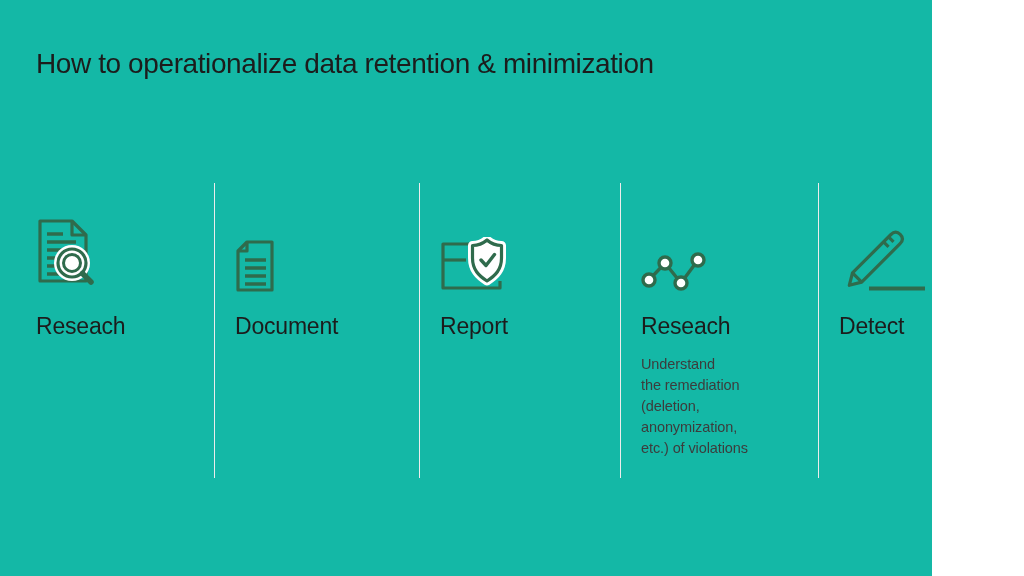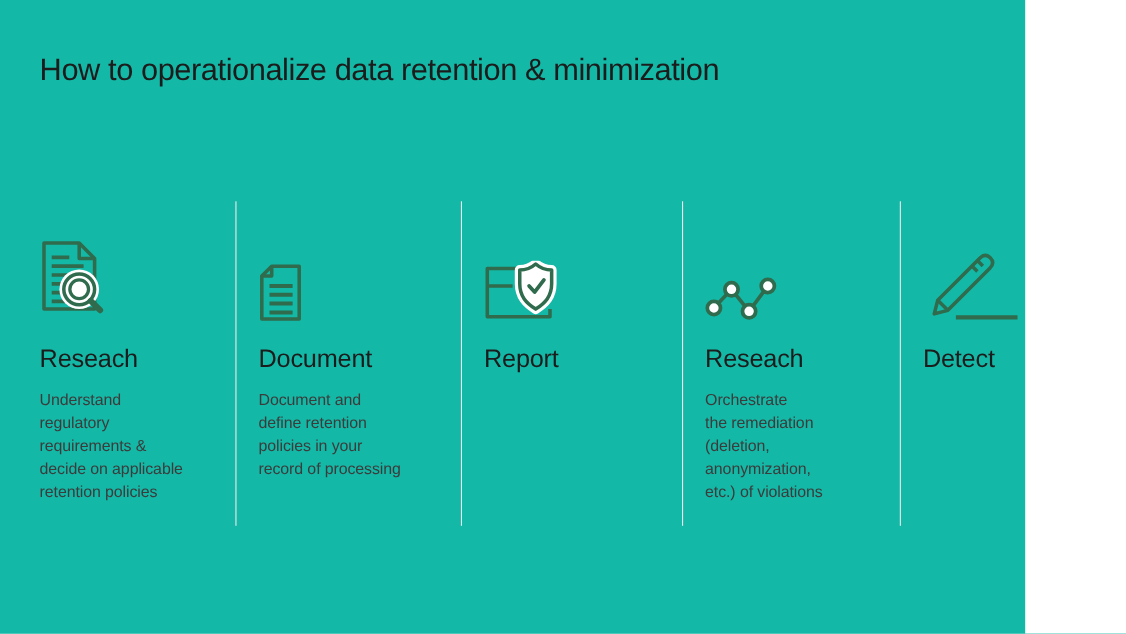--- a/index.html
+++ b/index.html
@@ -75,40 +75,31 @@
           <path d="M4 4 H36 L50 18 V64 H4 Z" stroke-width="3.2" stroke-linejoin="round"></path>
           <path d="M36 4 V18 H50" stroke-width="3.2" stroke-linejoin="round"></path>
           <path d="M11 17 H27 M11 25 H40 M11 33 H40 M11 41 H40 M11 49 H40 M11 57 H36" stroke-width="3.4"></path>
           <circle cx="36" cy="46" r="18" fill="#ffffff" stroke="none"></circle>
           <circle cx="36" cy="46" r="14" fill="#ffffff" stroke-width="3.2"></circle>
           <circle cx="36" cy="46" r="8.5" stroke-width="3"></circle>
           <path d="M46.5 56.5 L55 65" stroke-width="5.5" stroke-linecap="round"></path>
         </svg>
       </div>
       <h2 class="step-heading">Reseach</h2>
-      <p class="step-body">Understand
-regulatory
-requirements &amp;
-decide on applicable
-retention policies</p>
     </div>
 
     <div class="step">
       <div class="icon-slot">
         <svg class="icon" width="40" height="54" viewBox="0 0 40 54" fill="none" stroke="currentColor">
           <path d="M12 3 H37 V51 H3 V12 Z" stroke-width="3.2" stroke-linejoin="round"></path>
           <path d="M12 3 V12 H3" stroke-width="3.2" stroke-linejoin="round"></path>
           <path d="M10 21 H31 M10 29 H31 M10 37 H31 M10 45 H31" stroke-width="3.6"></path>
         </svg>
       </div>
       <h2 class="step-heading">Document</h2>
-      <p class="step-body">Document and
-define retention
-policies in your
-record of processing</p>
     </div>
 
     <div class="step">
       <div class="icon-slot">
         <svg class="icon" width="68" height="56" viewBox="0 0 68 56" fill="none" stroke="currentColor">
           <path d="M34 7 H3 V51 H60 V44" stroke-width="3.2" stroke-linejoin="round"></path>
           <path d="M3 23 H26" stroke-width="3.2"></path>
           <path d="M47 3 C43 6.5 37 8.5 32.5 8.5 V21 C32.5 32.5 38.5 38.5 47 44 C55.5 38.5 61.5 32.5 61.5 21 V8.5 C57 8.5 51 6.5 47 3 Z" fill="#ffffff" stroke="#ffffff" stroke-width="9" stroke-linejoin="round"></path>
           <path d="M47 3 C43 6.5 37 8.5 32.5 8.5 V21 C32.5 32.5 38.5 38.5 47 44 C55.5 38.5 61.5 32.5 61.5 21 V8.5 C57 8.5 51 6.5 47 3 Z" fill="#ffffff" stroke-width="3.2" stroke-linejoin="round"></path>
           <path d="M41 23 L46 28.5 L54.5 17.5" stroke-width="3.4" stroke-linecap="round" stroke-linejoin="round"></path>
@@ -121,21 +112,21 @@
       <div class="icon-slot">
         <svg class="icon" width="66" height="42" viewBox="0 0 66 42" fill="none" stroke="currentColor">
           <path d="M8 29 L24 12 L40 32 L57 9" stroke-width="3.4"></path>
           <circle cx="8" cy="29" r="6" fill="#ffffff" stroke-width="3.4"></circle>
           <circle cx="24" cy="12" r="6" fill="#ffffff" stroke-width="3.4"></circle>
           <circle cx="40" cy="32" r="6" fill="#ffffff" stroke-width="3.4"></circle>
           <circle cx="57" cy="9" r="6" fill="#ffffff" stroke-width="3.4"></circle>
         </svg>
       </div>
       <h2 class="step-heading">Reseach</h2>
-      <p class="step-body">Orchestrate
+      <p class="step-body">Understand
 the remediation
 (deletion,
 anonymization,
  etc.) of violations</p>
     </div>
 
     <div class="step">
       <div class="icon-slot">
         <svg class="icon" width="88" height="68" viewBox="0 0 88 68" fill="none" stroke="currentColor">
           <g transform="translate(5 55) rotate(-45)" stroke-width="3.2" stroke-linejoin="round">

